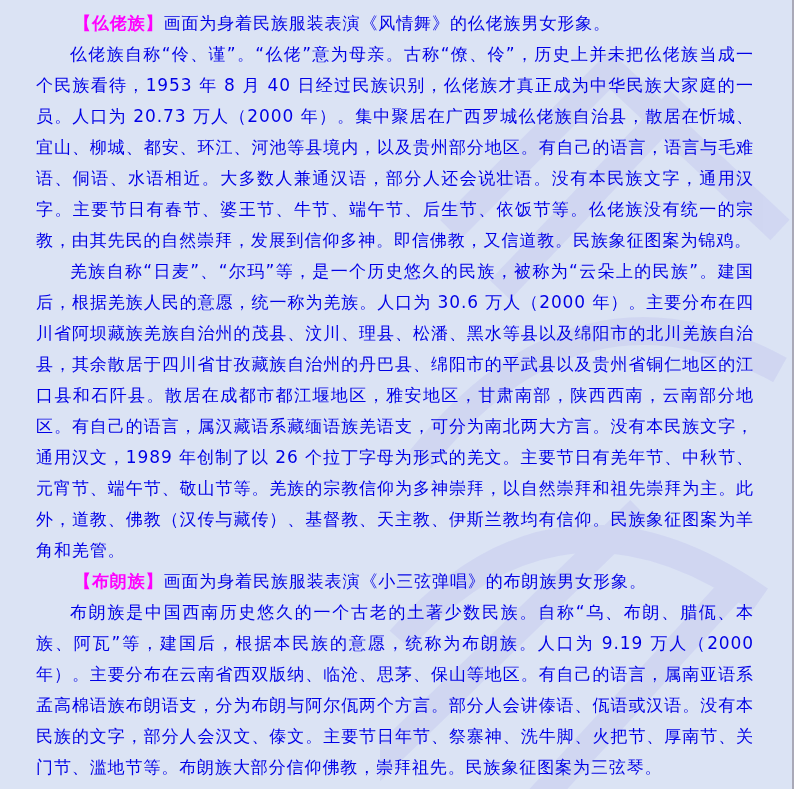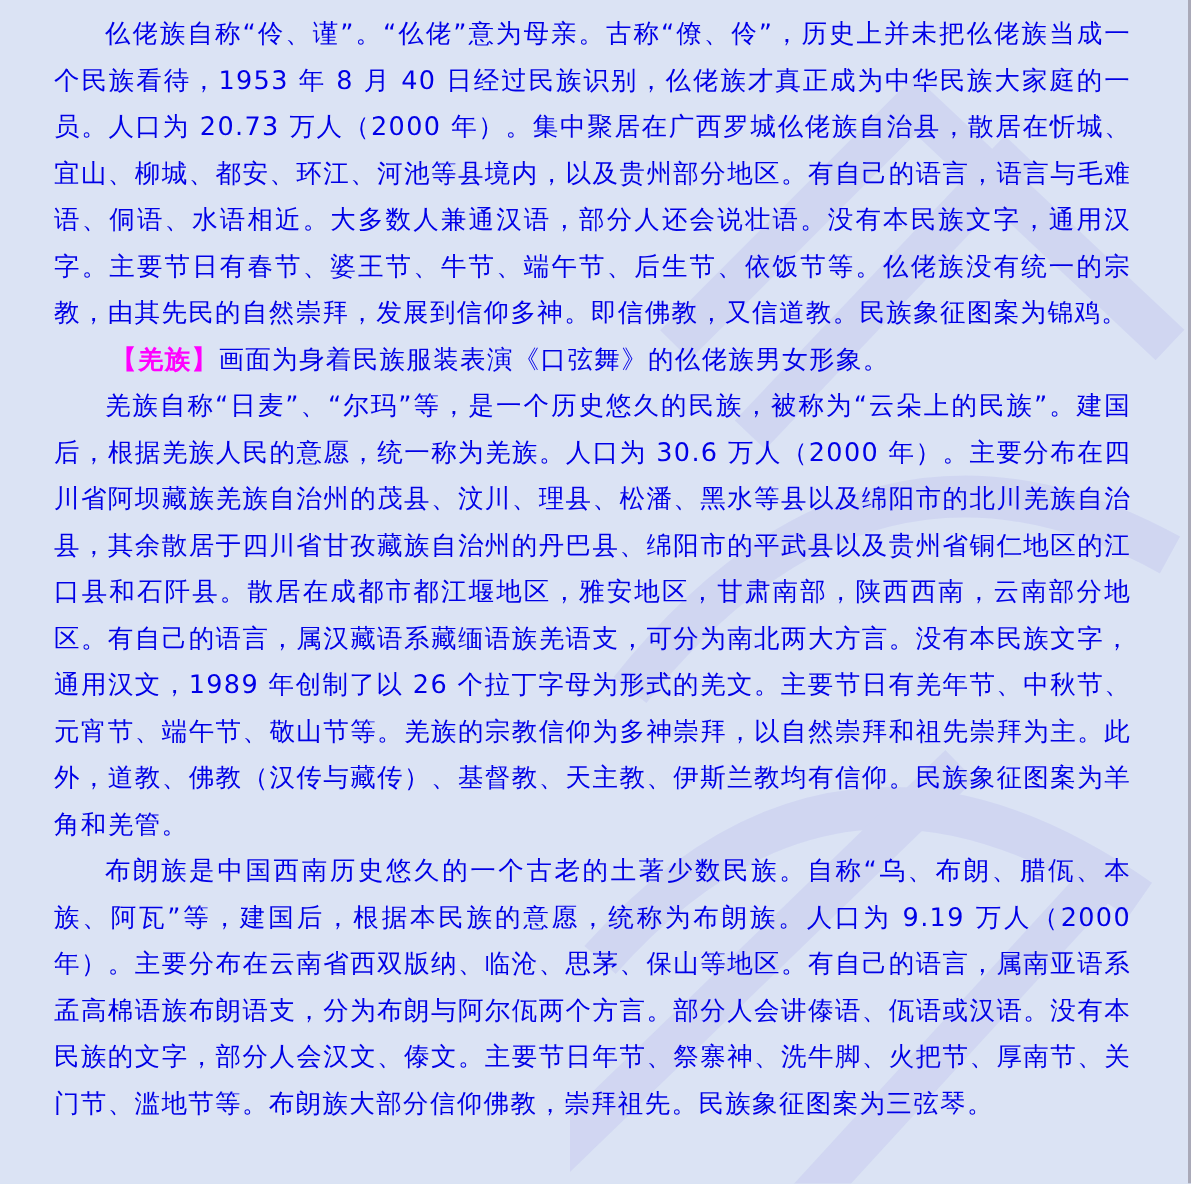--- a/index.html
+++ b/index.html
@@ -38,20 +38,21 @@
       <path d="M70 190 L230 30 L400 190"></path>
       <path d="M120 250 L300 60"></path>
       <path d="M40 420 Q200 220 400 330"></path>
       <path d="M20 600 Q180 420 380 560"></path>
       <path d="M-60 780 L260 470"></path>
       <path d="M140 780 L360 540"></path>
     </g>
   </svg>
 
   <div class="content">
+    <p class="caption"><span class="tag">【仫佬族】</span><span>画面为身着民族服装表演《风情舞》的仫佬族男女形象。</span></p>
     <p>仫佬族自称“伶、谨”。“仫佬”意为母亲。古称“僚、伶”，历史上并未把仫佬族当成一个民族看待，1953 年 8 月 40 日经过民族识别，仫佬族才真正成为中华民族大家庭的一员。人口为 20.73 万人（2000 年）。集中聚居在广西罗城仫佬族自治县，散居在忻城、宜山、柳城、都安、环江、河池等县境内，以及贵州部分地区。有自己的语言，语言与毛难语、侗语、水语相近。大多数人兼通汉语，部分人还会说壮语。没有本民族文字，通用汉字。主要节日有春节、婆王节、牛节、端午节、后生节、依饭节等。仫佬族没有统一的宗教，由其先民的自然崇拜，发展到信仰多神。即信佛教，又信道教。民族象征图案为锦鸡。</p>
 
-    <p class="caption"><span class="tag">【羌族】</span><span>画面为身着民族服装表演《口弦舞》的仫佬族男女形象。</span></p>
     <p>羌族自称“日麦”、“尔玛”等，是一个历史悠久的民族，被称为“云朵上的民族”。建国后，根据羌族人民的意愿，统一称为羌族。人口为 30.6 万人（2000 年）。主要分布在四川省阿坝藏族羌族自治州的茂县、汶川、理县、松潘、黑水等县以及绵阳市的北川羌族自治县，其余散居于四川省甘孜藏族自治州的丹巴县、绵阳市的平武县以及贵州省铜仁地区的江口县和石阡县。散居在成都市都江堰地区，雅安地区，甘肃南部，陕西西南，云南部分地区。有自己的语言，属汉藏语系藏缅语族羌语支，可分为南北两大方言。没有本民族文字，通用汉文，1989 年创制了以 26 个拉丁字母为形式的羌文。主要节日有羌年节、中秋节、元宵节、端午节、敬山节等。羌族的宗教信仰为多神崇拜，以自然崇拜和祖先崇拜为主。此外，道教、佛教（汉传与藏传）、基督教、天主教、伊斯兰教均有信仰。民族象征图案为羊角和羌管。</p>
 
+    <p class="caption"><span class="tag">【布朗族】</span><span>画面为身着民族服装表演《小三弦弹唱》的布朗族男女形象。</span></p>
     <p>布朗族是中国西南历史悠久的一个古老的土著少数民族。自称“乌、布朗、腊佤、本族、阿瓦”等，建国后，根据本民族的意愿，统称为布朗族。人口为 9.19 万人（2000 年）。主要分布在云南省西双版纳、临沧、思茅、保山等地区。有自己的语言，属南亚语系孟高棉语族布朗语支，分为布朗与阿尔佤两个方言。部分人会讲傣语、佤语或汉语。没有本民族的文字，部分人会汉文、傣文。主要节日年节、祭寨神、洗牛脚、火把节、厚南节、关门节、滥地节等。布朗族大部分信仰佛教，崇拜祖先。民族象征图案为三弦琴。</p>
   </div>
 </div>
 
 </body></html>

